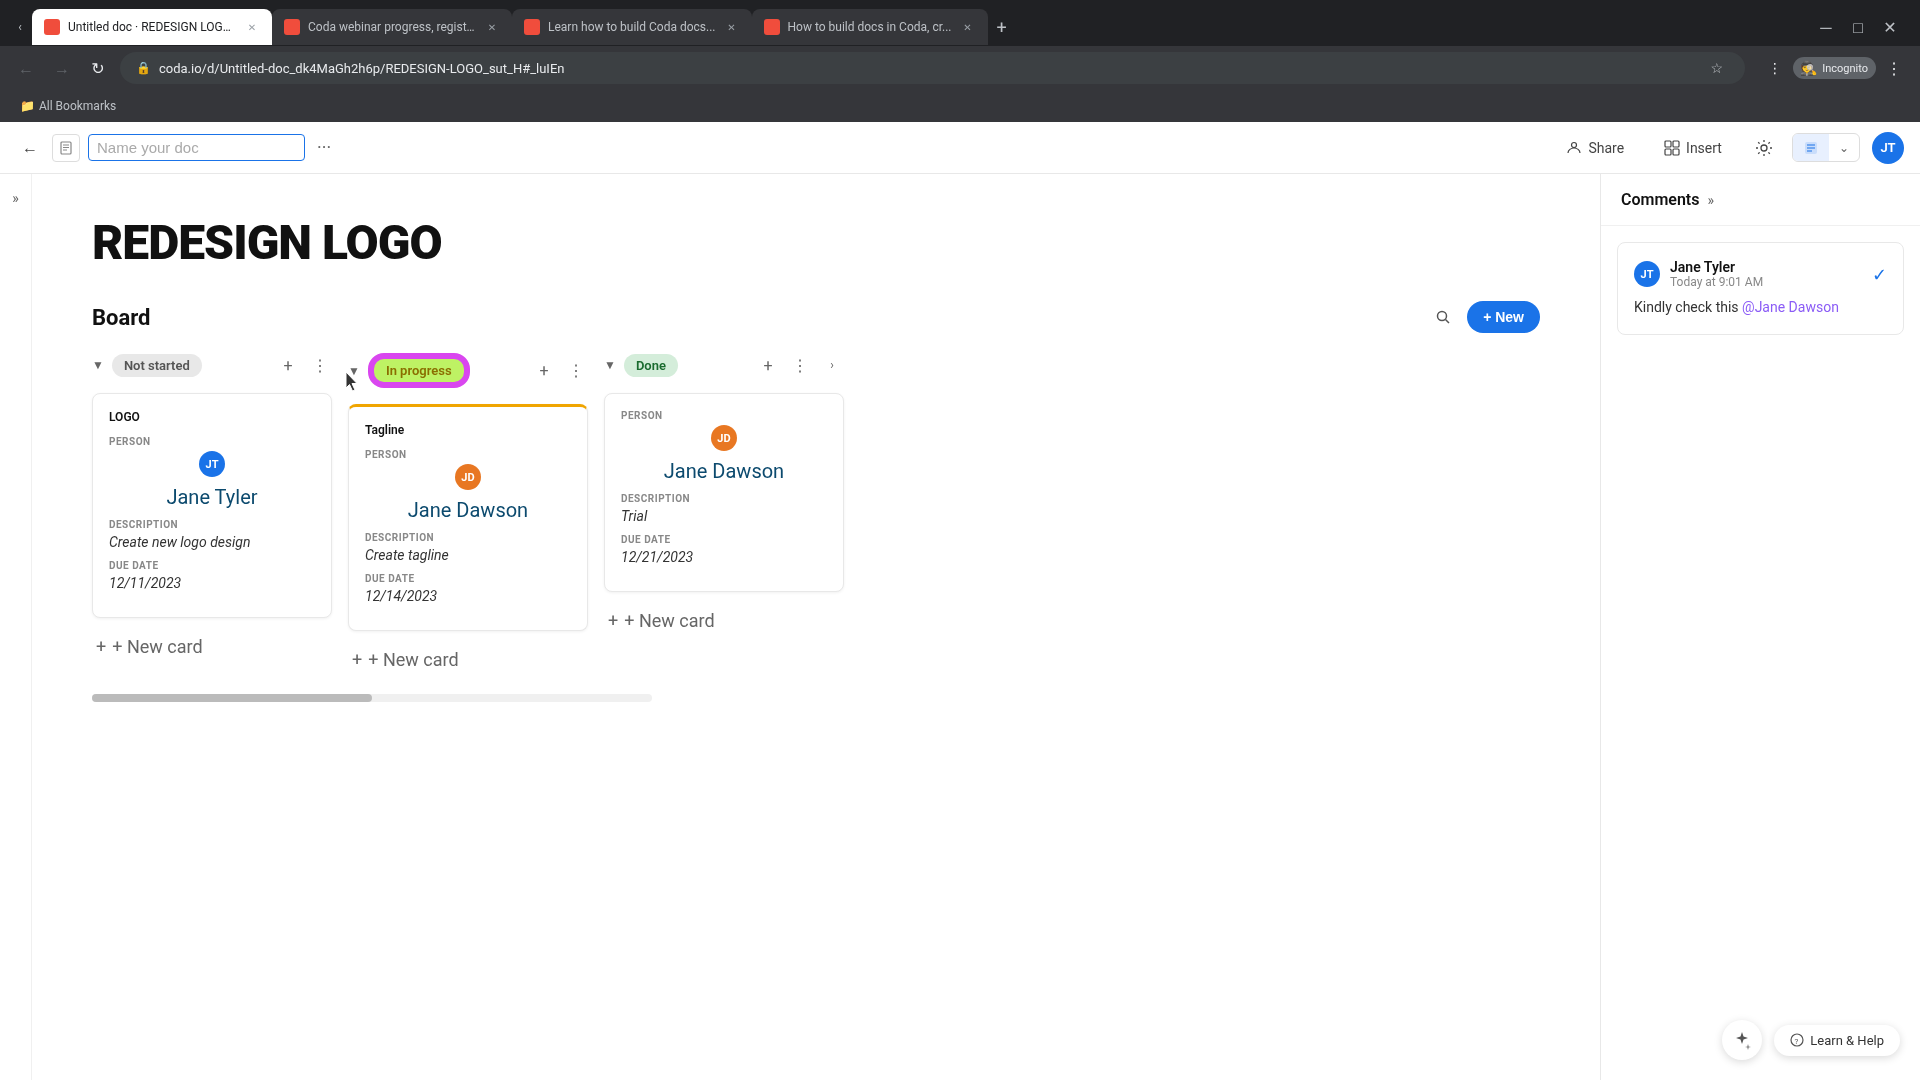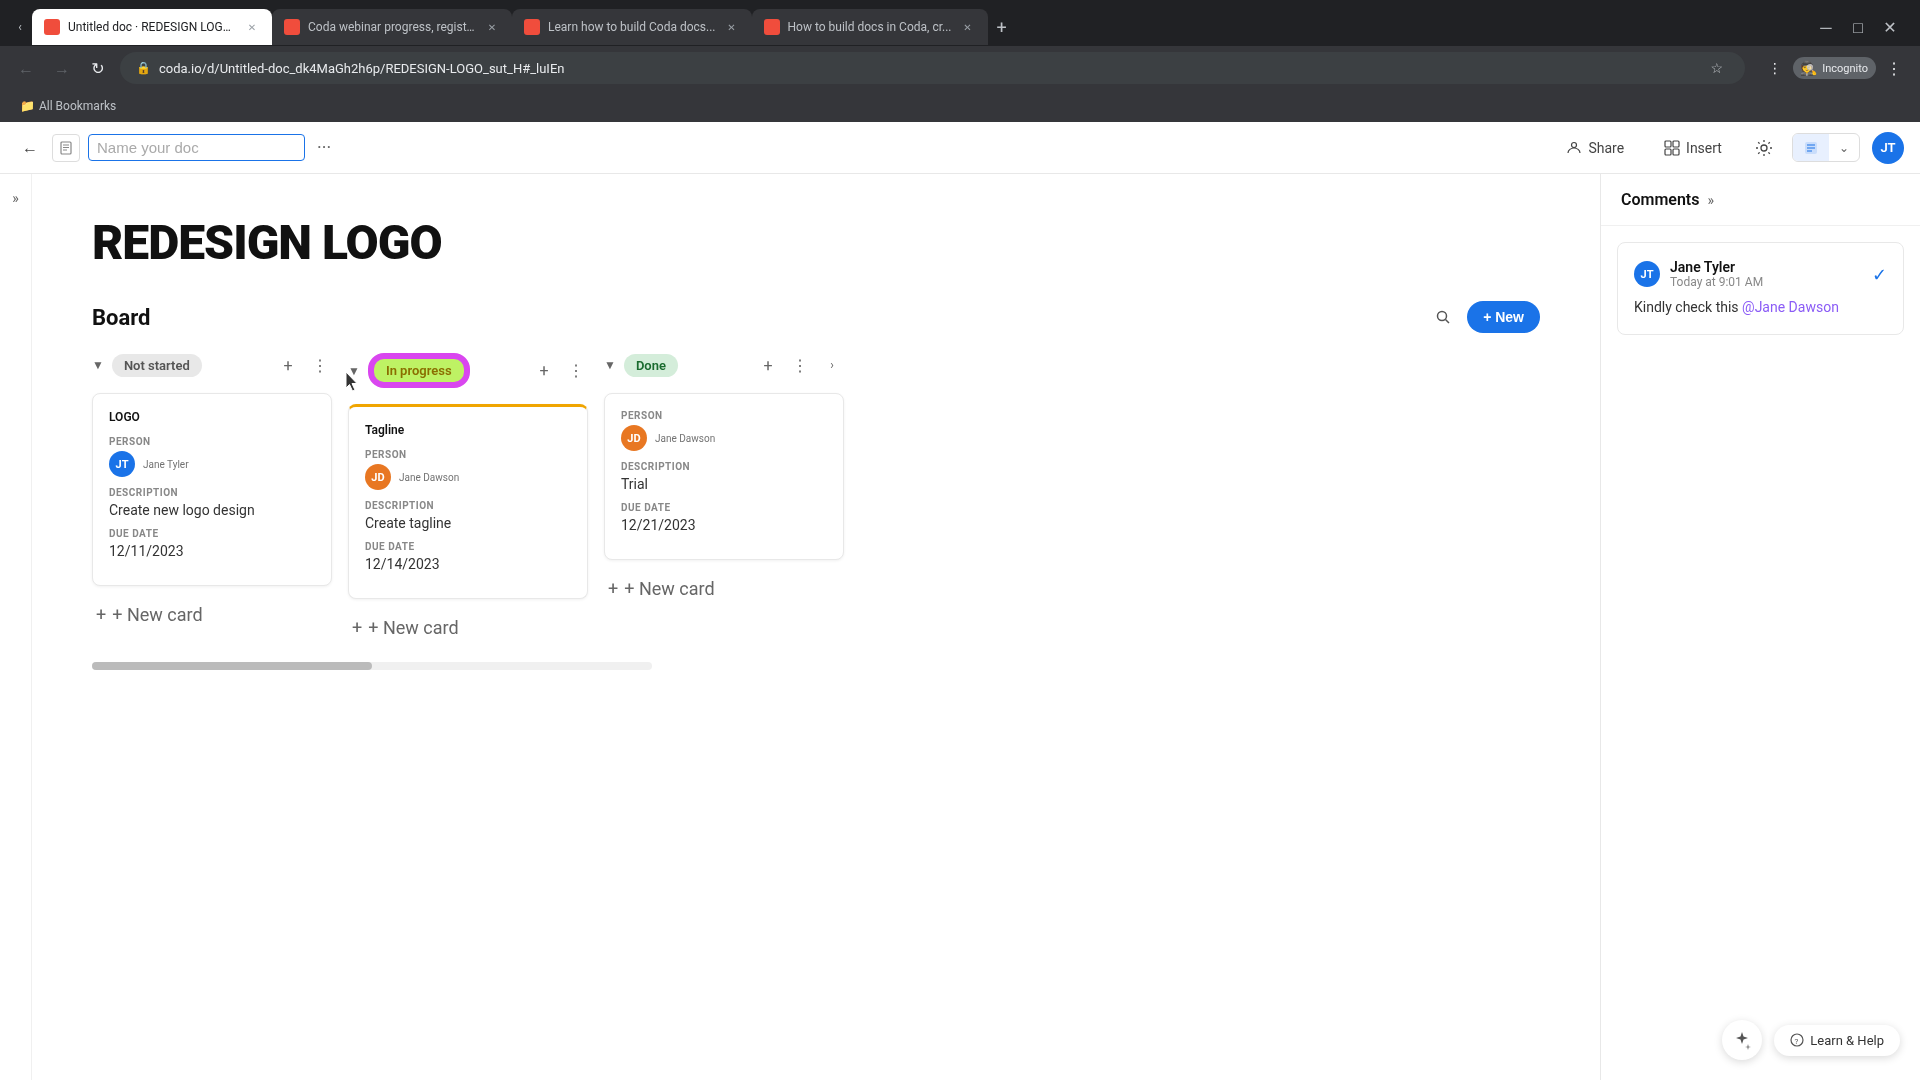--- a/index.html
+++ b/index.html
@@ -69,26 +69,26 @@
     .column-filter-icon { color: #666; font-size: 12px; }
     .column-status-badge { padding: 4px 12px; border-radius: 16px; font-size: 13px; font-weight: 600; }
     .badge-not-started { background: #e8e8e8; color: #555; }
     .badge-in-progress { background: #bef264; color: #8a6d00; border: 6px solid #d946ef; }
     .badge-done { background: #d4edda; color: #1a6b2f; }
     .column-add-btn { width: 24px; height: 24px; border-radius: 50%; display: flex; align-items: center; justify-content: center; color: #666; font-size: 16px; cursor: pointer; margin-left: auto; }
     .column-more-btn { width: 24px; height: 24px; border-radius: 50%; display: flex; align-items: center; justify-content: center; color: #666; font-size: 16px; cursor: pointer; }
     .card { background: #fff; border: 1px solid #e8e8e8; border-radius: 8px; padding: 16px; margin-bottom: 10px; box-shadow: 0 1px 3px rgba(0,0,0,0.06); }
     .card-title { font-size: 12px; font-weight: 600; color: #111; margin-bottom: 12px; }
     .card-field-label { font-size: 10px; font-weight: 700; color: #888; letter-spacing: 0.5px; margin-bottom: 4px; text-transform: uppercase; }
-    .card-field-value { font-size: 14px; color: #333; margin-bottom: 10px; }
-    .person-row { display: flex; align-items: center; gap: 8px; margin-bottom: 10px; }
+    .card-field-value { font-size: 14px; color: #333; margin-bottom: 10px; font-style: italic; }
+    .person-row { display: flex; align-items: center; gap: 8px; margin-bottom: 10px; flex-direction: column; }
     .person-avatar { width: 26px; height: 26px; border-radius: 50%; font-size: 11px; font-weight: 700; color: #fff; display: flex; align-items: center; justify-content: center; flex-shrink: 0; }
     .avatar-jt { background: #1a73e8; }
     .avatar-jd { background: #e87722; }
-    .person-name { font-size: 10px; color: #737373; }
+    .person-name { font-size: 20px; color: #0c4a6e; }
     .new-card-btn { display: flex; align-items: center; gap: 6px; color: #666; font-size: 14px; cursor: pointer; padding: 8px 4px; }
     .new-card-btn span { font-size: 18px; }
 
     
     .scrollbar-track { height: 8px; background: #f0f0f0; border-radius: 4px; margin-top: 16px; width: 560px; position: relative; }
     .scrollbar-thumb { height: 8px; background: #bbb; border-radius: 4px; width: 280px; position: absolute; left: 0; }
 
     
     .right-panel { width: 320px; border-left: 1px solid #e8e8e8; background: #fff; display: flex; flex-direction: column; flex-shrink: 0; }
     .comments-header { display: flex; align-items: center; padding: 16px 20px; border-bottom: 1px solid #f0f0f0; gap: 8px; }

